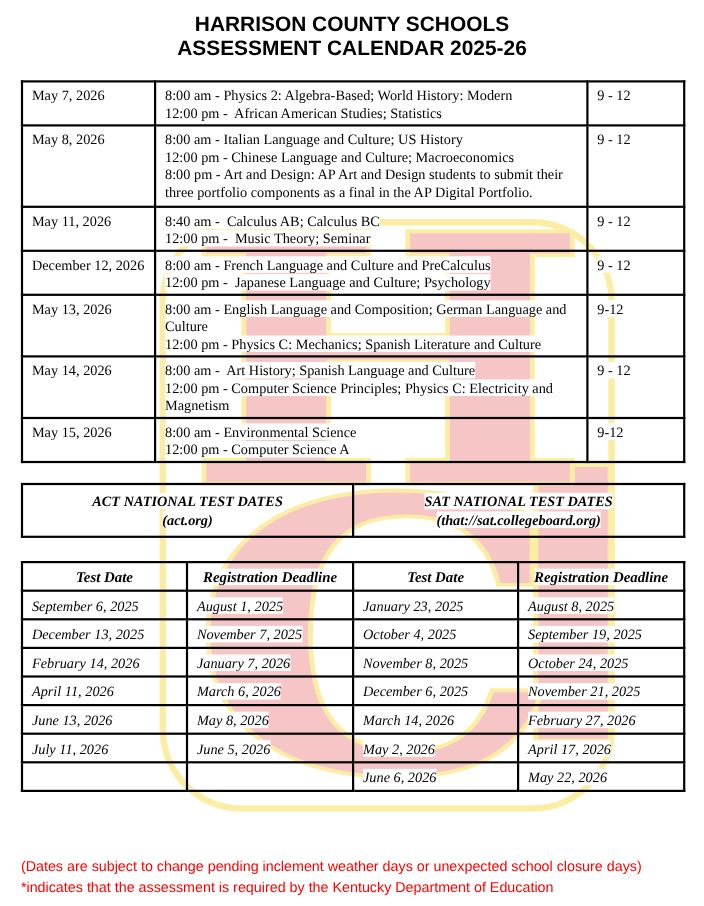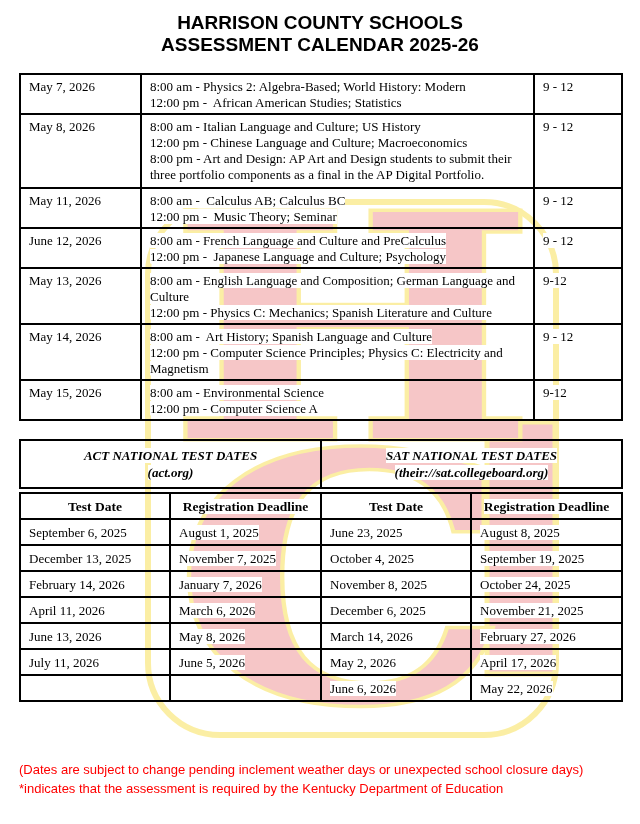--- a/index.html
+++ b/index.html
@@ -19,21 +19,21 @@
 
   .ap-table{margin-top:17px;}
   .ap-table td{font-size:13px;border-radius:18px;}
   .ap-row-tall td{padding-bottom:4px;}
 
   .hl{background:#ffffff;white-space:pre-wrap;box-decoration-break:clone;-webkit-box-decoration-break:clone;}
 
   .nat-table{margin-top:18px;font-style:italic;}
   .nat-table td{text-align:center;font-weight:bold;padding:6px 4px 6px 4px;line-height:17px;vertical-align:middle;}
 
-  .dates-table{margin-top:3px;}
+  .dates-table{margin-top:21px;font-style:italic;}
   .dates-table th{text-align:center;font-weight:bold;font-size:13.5px;padding:4px 4px 3px 4px;line-height:17px;}
   .dates-table td{padding:4px 6px 3px 8px;line-height:17px;height:17px;}
 
   .footnotes{margin:58px 0 0 19px;font-family:"Liberation Sans",sans-serif;
     font-size:13px;line-height:19px;}
 </style>
 </head>
 <body>
 
 <div class="page">
@@ -74,27 +74,27 @@
             <td>
               <div><span class="hl">8:00 am - Italian Language and Culture; US History</span></div>
               <div><span class="hl">12:00 pm - Chinese Language and Culture; Macroeconomics</span></div>
               <div><span class="hl">8:00 pm - Art and Design: AP Art and Design students to submit their three portfolio components as a final in the AP Digital Portfolio.</span></div>
             </td>
             <td><span class="hl">9 - 12</span></td>
           </tr>
           <tr>
             <td><span class="hl">May 11, 2026</span></td>
             <td>
-              <div><span class="hl">8:00 am -  Calculus AB; Calculus BC</span></div>
+              <div><span class="hl">8:40 am -  Calculus AB; Calculus BC</span></div>
               <div><span class="hl">12:00 pm -  Music Theory; Seminar</span></div>
             </td>
             <td><span class="hl">9 - 12</span></td>
           </tr>
           <tr>
-            <td><span class="hl">June 12, 2026</span></td>
+            <td><span class="hl">December 12, 2026</span></td>
             <td>
               <div><span class="hl">8:00 am - French Language and Culture and PreCalculus</span></div>
               <div><span class="hl">12:00 pm -  Japanese Language and Culture; Psychology</span></div>
             </td>
             <td><span class="hl">9 - 12</span></td>
           </tr>
           <tr>
             <td><span class="hl">May 13, 2026</span></td>
             <td>
               <div><span class="hl">8:00 am - English Language and Composition; German Language and Culture</span></div>
@@ -127,21 +127,21 @@
           <col style="width:301px">
         </colgroup>
       <tbody>
         <tr>
           <td>
             <div><span class="hl">ACT NATIONAL TEST DATES</span></div>
             <div><span class="hl">(act.org)</span></div>
           </td>
           <td>
             <div><span class="hl">SAT NATIONAL TEST DATES</span></div>
-            <div><span class="hl">(their://sat.collegeboard.org)</span></div>
+            <div><span class="hl">(that://sat.collegeboard.org)</span></div>
           </td>
         </tr>
       </tbody>
     </table>
 
     <table class="dates-table">
       <colgroup>
           <col style="width:150px">
           <col style="width:151px">
           <col style="width:150px">
@@ -152,21 +152,21 @@
             <th><span class="hl">Test Date</span></th>
             <th><span class="hl">Registration Deadline</span></th>
             <th><span class="hl">Test Date</span></th>
             <th><span class="hl">Registration Deadline</span></th>
           </tr>
         </thead>
       <tbody id="dates-body">
           <tr>
             <td><span class="hl">September 6, 2025</span></td>
             <td><span class="hl">August 1, 2025</span></td>
-            <td><span class="hl">June 23, 2025</span></td>
+            <td><span class="hl">January 23, 2025</span></td>
             <td><span class="hl">August 8, 2025</span></td>
           </tr>
           <tr>
             <td><span class="hl">December 13, 2025</span></td>
             <td><span class="hl">November 7, 2025</span></td>
             <td><span class="hl">October 4, 2025</span></td>
             <td><span class="hl">September 19, 2025</span></td>
           </tr>
           <tr>
             <td><span class="hl">February 14, 2026</span></td>

